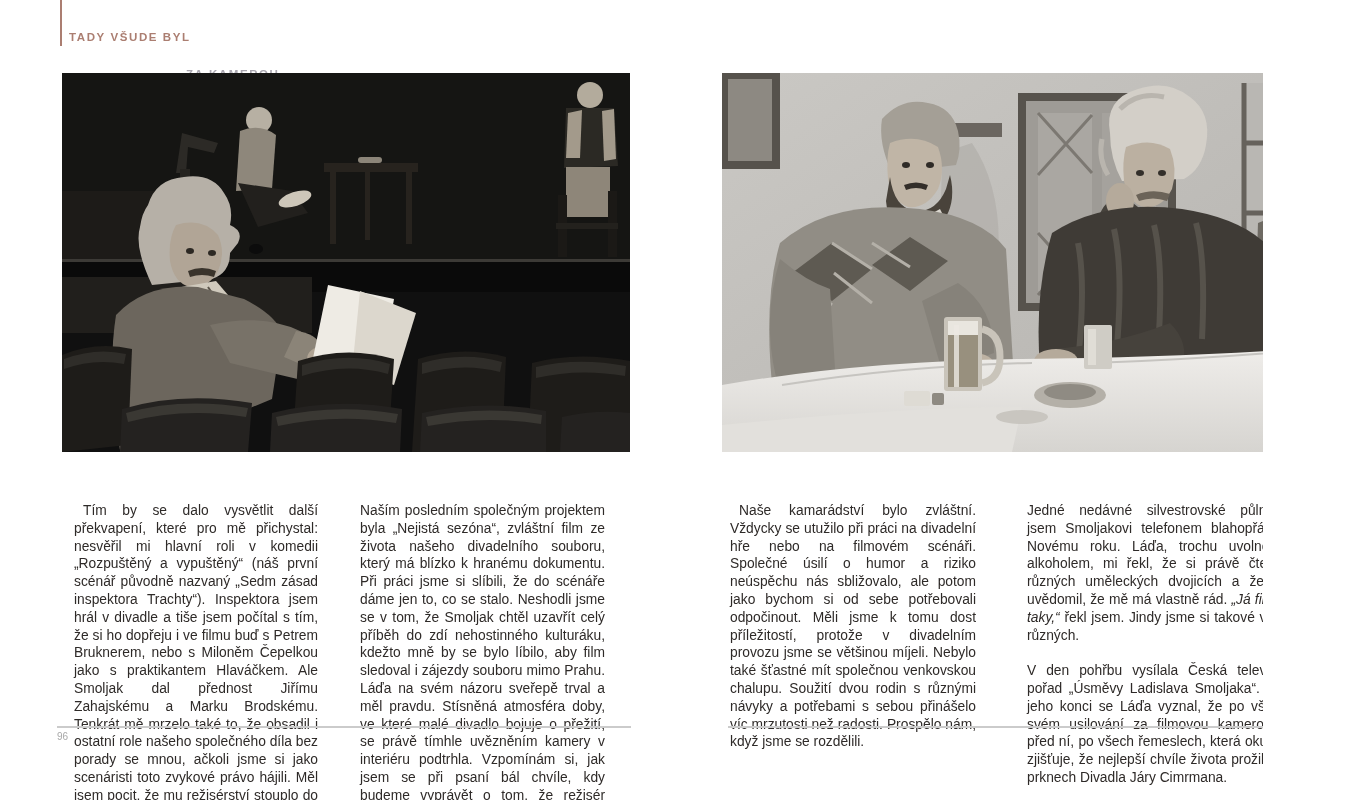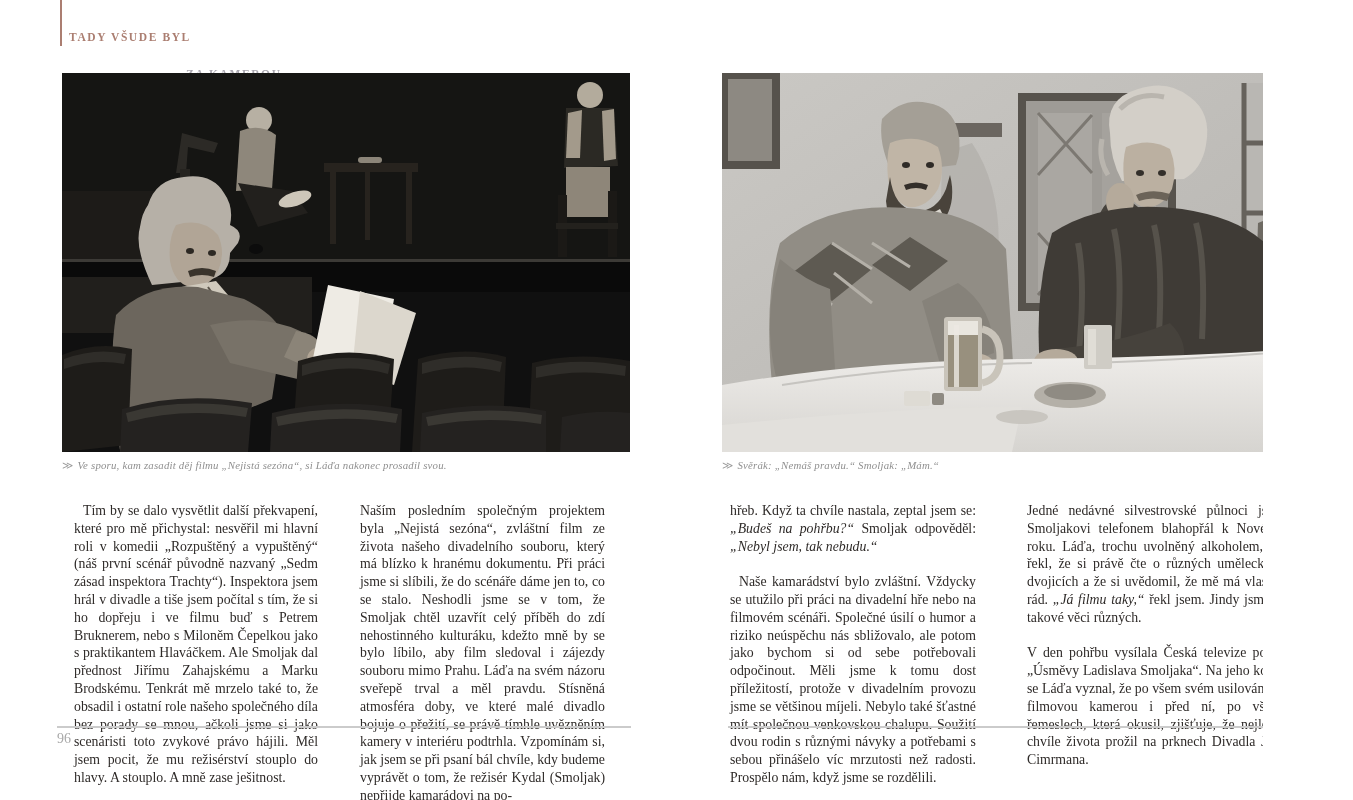--- a/index.html
+++ b/index.html
@@ -1,17 +1,17 @@
 <!DOCTYPE html>
 <html><head>
 <meta charset="utf-8">
 <style>
   html,body{margin:0;padding:0;background:#ffffff;}
   #page{position:relative;width:1263px;height:800px;background:#ffffff;overflow:hidden;
-        font-family:Liberation Serif, serif;color:#2e2a28;}
+        font-family:Liberation Sans, sans-serif;color:#2e2a28;}
 
   
   .accent-bar{position:absolute;left:60px;top:0;width:2px;height:46px;background:#ab7e71;}
   .hdr{position:absolute;top:31px;font-size:11.5px;font-weight:bold;letter-spacing:1.6px;}
   .hdr-title{left:69px;color:#ab7e71;}
   .hdr-sub{left:186px;color:#a9a6af;margin-top:37px;}
 
   
   .photo{position:absolute;top:73px;height:379px;}
   .photo svg{display:block;width:100%;height:100%;}
@@ -32,21 +32,21 @@
   #col-r2{left:1015px;width:281px;}
   .para{margin:12px;}
   .para + .para{margin-top:17.8px;}
   .para.indent{text-indent:9px;}
   .para em{font-style:italic;}
 
   
   .rule{position:absolute;top:726px;height:2px;background:#cbcbcb;}
   #rule-left{left:57px;width:574px;}
   #rule-right{left:728px;width:568px;}
-  .pagenum{position:absolute;top:731px;font-size:14px;color:#a8a8a8;}
+  .pagenum{position:absolute;top:731px;font-size:10px;color:#a8a8a8;}
   #pagenum-left{left:57px;}
   #pagenum-right{left:1246px;width:50px;text-align:right;}
 </style>
 </head>
 <body>
 
 <div id="page">
 
   <div class="accent-bar"></div>
   <div class="hdr hdr-title">TADY VŠUDE BYL</div>
@@ -214,35 +214,28 @@
       <ellipse cx="348" cy="322" rx="36" ry="13" fill="#b4b0a8"></ellipse>
       <ellipse cx="348" cy="319" rx="26" ry="8" fill="#8f8b83"></ellipse>
 
       <rect x="182" y="318" width="26" height="15" rx="2" fill="#dedbd4"></rect>
       <rect x="210" y="320" width="12" height="12" rx="2" fill="#8e8a82"></rect>
 
       <ellipse cx="300" cy="344" rx="26" ry="7" fill="#c9c6c0"></ellipse>
     </svg>
   </div>
 
-  <div class="caption" id="caption-left">
-    <span class="marker">≫</span><span>Ve sporu, kam zasadit děj filmu „Nejistá sezóna“, si Láďa nakonec prosadil svou.</span>
-  </div>
-  <div class="caption" id="caption-right">
-    <span class="marker">≫</span><span>Svěrák: „Nemáš pravdu.“ Smoljak: „Mám.“</span>
-  </div>
 
   <div class="col" id="col-l1">
     <p class="para indent"><span>Tím by se dalo vysvětlit další překvapení, které pro mě přichystal: nesvěřil mi hlavní roli v komedii „Rozpuštěný a vypuštěný“ (náš první scénář původně nazvaný „Sedm zásad inspektora Trachty“). Inspektora jsem hrál v divadle a tiše jsem počítal s tím, že si ho dopřeju i ve filmu buď s Petrem Bruknerem, nebo s Miloněm Čepelkou jako s praktikantem Hlaváčkem. Ale Smoljak dal přednost Jiřímu Zahajskému a Marku Brodskému. Tenkrát mě mrzelo také to, že obsadil i ostatní role našeho společného díla bez porady se mnou, ačkoli jsme si jako scenáristi toto zvykové právo hájili. Měl jsem pocit, že mu režisérství stouplo do hlavy. A stouplo. A mně zase ješitnost.</span></p>
   </div>
   <div class="col" id="col-l2">
     <p class="para"><span>Naším posledním společným projektem byla „Nejistá sezóna“, zvláštní film ze života našeho divadelního souboru, který má blízko k hranému dokumentu. Při práci jsme si slíbili, že do scénáře dáme jen to, co se stalo. Neshodli jsme se v tom, že Smoljak chtěl uzavřít celý příběh do zdí nehostinného kulturáku, kdežto mně by se bylo líbilo, aby film sledoval i zájezdy souboru mimo Prahu. Láďa na svém názoru sveřepě trval a měl pravdu. Stísněná atmosféra doby, ve které malé divadlo bojuje o přežití, se právě tímhle uvězněním kamery v interiéru podtrhla. Vzpomínám si, jak jsem se při psaní bál chvíle, kdy budeme vyprávět o tom, že režisér Kydal (Smoljak) nepřijde kamarádovi na po-</span></p>
   </div>
   <div class="col" id="col-r1">
-    <p class="para"><span>hřeb. Když ta chvíle nastala, zeptal jsem se: </span><em>„Budeš na pohřbu?“</em><span> Smoljak odpověděl: </span><em>„Nebyl jsem, tak nebudu.“</em></p>
     <p class="para indent"><span>Naše kamarádství bylo zvláštní. Vždycky se utužilo při práci na divadelní hře nebo na filmovém scénáři. Společné úsilí o humor a riziko neúspěchu nás sbližovalo, ale potom jako bychom si od sebe potřebovali odpočinout. Měli jsme k tomu dost příležitostí, protože v divadelním provozu jsme se většinou míjeli. Nebylo také šťastné mít společnou venkovskou chalupu. Soužití dvou rodin s různými návyky a potřebami s sebou přinášelo víc mrzutosti než radosti. Prospělo nám, když jsme se rozdělili.</span></p>
   </div>
   <div class="col" id="col-r2">
     <p class="para"><span>Jedné nedávné silvestrovské půlnoci jsem Smoljakovi telefonem blahopřál k Novému roku. Láďa, trochu uvolněný alkoholem, mi řekl, že si právě čte o různých uměleckých dvojicích a že si uvědomil, že mě má vlastně rád. </span><em>„Já filmu taky,“</em><span> řekl jsem. Jindy jsme si takové věci různých.</span></p>
     <p class="para"><span>V den pohřbu vysílala Česká televize pořad „Úsměvy Ladislava Smoljaka“. Na jeho konci se Láďa vyznal, že po všem svém usilování za filmovou kamerou i před ní, po všech řemeslech, která okusil, zjišťuje, že nejlepší chvíle života prožil na prknech Divadla Járy Cimrmana.</span></p>
   </div>
 
   <div class="rule" id="rule-left"></div>
   <div class="rule" id="rule-right"></div>
   <div class="pagenum" id="pagenum-left">96</div>

